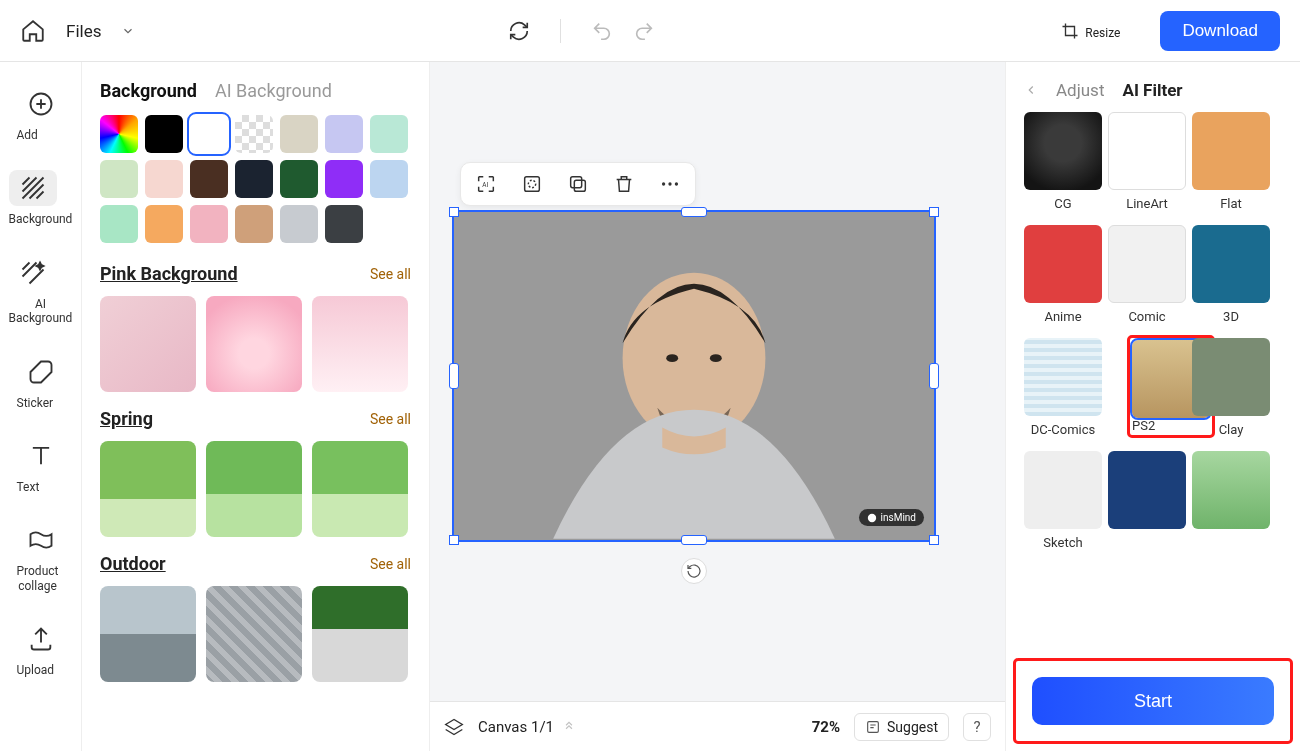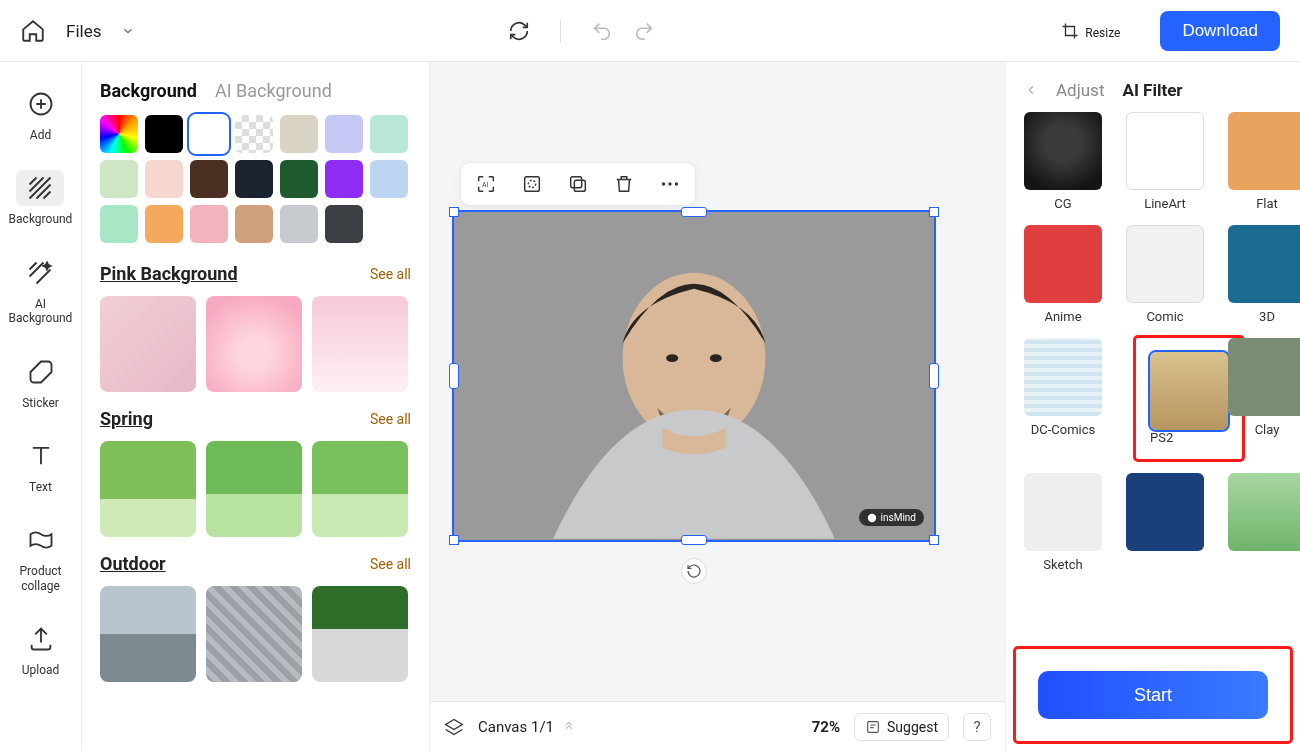--- a/index.html
+++ b/index.html
@@ -8,21 +8,21 @@
 .home-icon, .sync-icon, .undo-icon, .redo-icon, .resize-icon { cursor: pointer; display: flex; align-items: center; }
 .filename-wrap { display:flex; align-items:center; gap:6px; flex:1; }
 .filename { font-size: 17px; color: #333; max-width:250px; overflow:hidden; text-overflow:ellipsis; white-space:nowrap; }
 .vdiv { width:1px; height:24px; background:#e0e0e0; margin: 0 10px; }
 .spacer { flex: 1; }
 .resize-btn { display:flex; align-items:flex-end; gap:6px; font-size:12px; cursor:pointer; }
 .download-btn { background:#2563ff; color:#fff; border:none; border-radius:8px; padding: 10px 22px; font-size:17px; font-weight:500; cursor:pointer; margin-left:20px;}
 .main { display:flex; height: calc(100% - 62px); }
 
 .toolcol { width: 82px; border-right:1px solid #eee; display:flex; flex-direction:column; align-items:center; padding-top:20px; gap: 20px; }
-.tool-item { display:flex; flex-direction:column; align-items:center; gap:6px; cursor:pointer; font-size:12px; color:#333; text-align:center; line-height:1.2; padding:4px; border-radius:8px;}
+.tool-item { display:flex; flex-direction:column; align-items:flex-start; gap:6px; cursor:pointer; font-size:12px; color:#333; text-align:center; line-height:1.2; padding:4px; border-radius:8px;}
 .tool-item.active .tool-icon-box { background:#eee; }
 .tool-icon-box { width:48px; height:36px; display:flex; align-items:center; justify-content:center; border-radius:8px; }
 
 .bgpanel { width: 348px; border-right:1px solid #eee; padding: 18px 18px 0 18px; overflow-y:auto; position:relative; }
 .bgpanel-tabs { display:flex; gap:18px; font-size:18px; margin-bottom:14px; }
 .bgpanel-tabs .active { font-weight:700; color:#111; }
 .bgpanel-tabs .inactive { color:#999; }
 .swatches { display:flex; flex-wrap:wrap; gap:7px; margin-bottom:20px; }
 .swatch { width:38px; height:38px; border-radius:6px; }
 .swatch.selected { outline:2px solid #2563ff; outline-offset:1px; }
@@ -46,29 +46,29 @@
 .bottom-bar { height:50px; border-top:1px solid #e5e5e5; background:#fff; display:flex; align-items:center; padding: 0 14px; gap:14px; }
 .bb-mid { display:flex; align-items:center; gap:8px; font-size:15px; }
 .bb-btn { display:flex; align-items:center; gap:6px; border:1px solid #e0e0e0; border-radius:6px; padding:5px 10px; font-size:14px; cursor:pointer; background:#fff;}
 .bb-q { width:28px; height:28px; border:1px solid #e0e0e0; border-radius:6px; display:flex; align-items:center; justify-content:center; cursor:pointer; font-size:15px; color:#555; }
 
 .rightpanel { width: 295px; border-left:1px solid #eee; display:flex; flex-direction:column; position:relative;}
 .rp-tabs { display:flex; align-items:center; gap:18px; padding: 18px 18px 12px 18px; font-size:17px; }
 .rp-tabs .back { color:#aaa; cursor:pointer; }
 .rp-tabs .adj { color:#888; cursor:pointer; }
 .rp-tabs .flt { font-weight:700; }
-.filter-grid { flex:1; overflow-y:auto; padding: 0 10px 10px 18px; display:grid; grid-template-columns: repeat(3, 78px); gap: 14px 24px; justify-content:start; align-content:start; }
+.filter-grid { flex:1; overflow-y:auto; padding: 0 10px 10px 18px; display:grid; grid-template-columns: repeat(3, 78px); gap: 14px 6px; justify-content:start; align-content:start; }
 .filter-item { display:flex; flex-direction:column; align-items:center; gap:6px; cursor:pointer; }
 .filter-thumb { width:78px; height:78px; border-radius:6px; }
 .filter-item .lbl { font-size:13px; color:#333; }
 .filter-item.selected .filter-thumb { outline:2.5px solid #2563ff; outline-offset:0; }
 .redbox { outline:3px solid #ff1a1a; }
 .start-wrap { padding: 10px 14px 14px 14px; }
 .start-btn { width:100%; background: linear-gradient(90deg,#1f4fff 0%, #3a7bff 100%); color:#fff; border:none; border-radius:10px; height:48px; font-size:18px; font-weight:500; cursor:pointer; }
-.start-wrap.redbox { outline:3px solid #ff1a1a; padding:22px; border-radius:2px; margin:4px 10px 10px 10px;}
+.start-wrap.redbox { outline:3px solid #ff1a1a; padding:16px; border-radius:2px; margin:4px 10px 10px 10px;}
 svg { display:block; }
 
 
 .th-pink1 { background: linear-gradient(135deg,#f0cfd6,#e8b8c6); }
 .th-pink2 { background: radial-gradient(circle at 50% 60%, #ffd6e0 20%, #f7a9c0 80%); }
 .th-pink3 { background: linear-gradient(180deg,#f6c9d6,#fff0f4); }
 .th-spr1 { background: linear-gradient(180deg,#7fbf5a 60%,#cfe9b7 60%), linear-gradient(180deg,#a6dd8e,#e8f7d8); }
 .th-spr2 { background: linear-gradient(180deg,#6fba58 55%,#b7e2a0 55%); }
 .th-spr3 { background: linear-gradient(180deg,#78c05e 55%,#c9e9b2 55%); }
 .th-out1 { background: linear-gradient(180deg,#b8c5cc 50%,#7d8a90 50%); }
@@ -388,21 +388,21 @@
         </div>
         <div class="filter-item">
           <div class="filter-thumb flt-3d"></div>
           <div class="lbl">3D</div>
         </div>
         <div class="filter-item">
           <div class="filter-thumb flt-dc"></div>
           <div class="lbl">DC-Comics</div>
         </div>
         <div class="filter-item selected">
-          <div class="redbox" style="padding: 14px; border-radius: 2px; margin-left: 48px;">
+          <div class="redbox" style="padding: 2px; border-radius: 2px; margin-left: 48px;">
             <div class="filter-thumb flt-ps2"></div>
             <div class="lbl">PS2</div>
           </div>
         </div>
         <div class="filter-item">
           <div class="filter-thumb flt-clay"></div>
           <div class="lbl">Clay</div>
         </div>
         <div class="filter-item">
           <div class="filter-thumb flt-sketch"></div>

